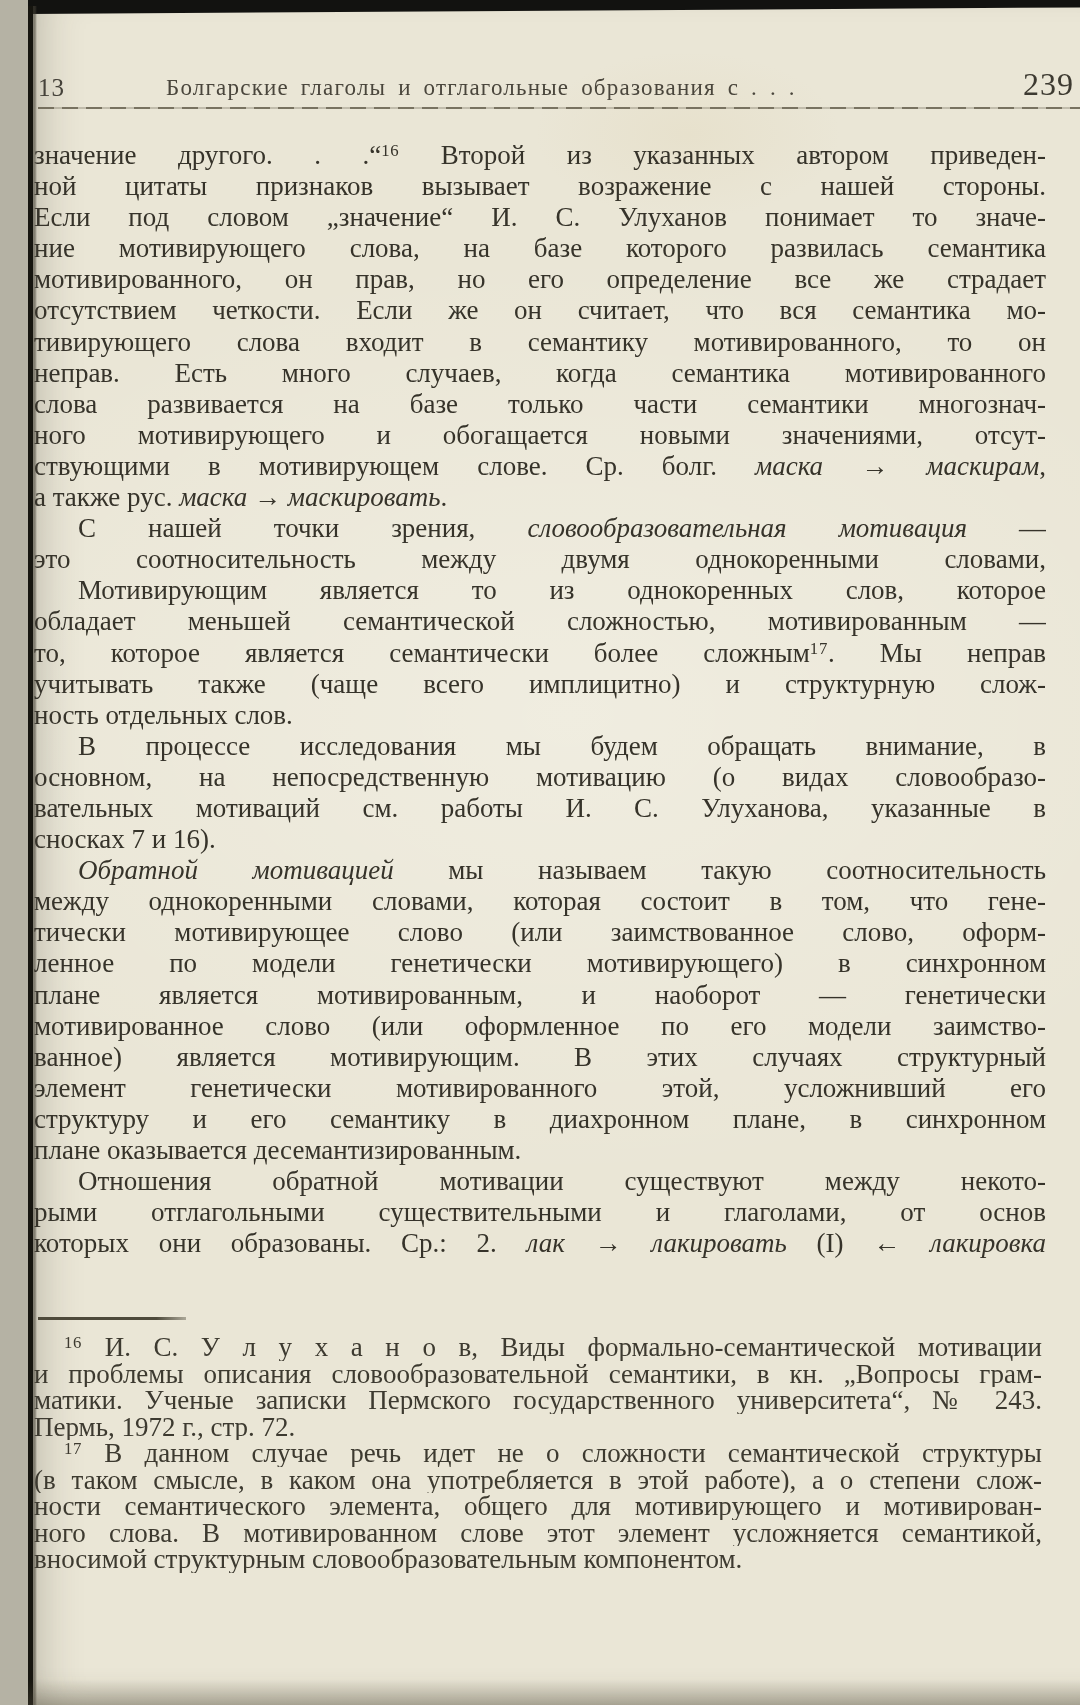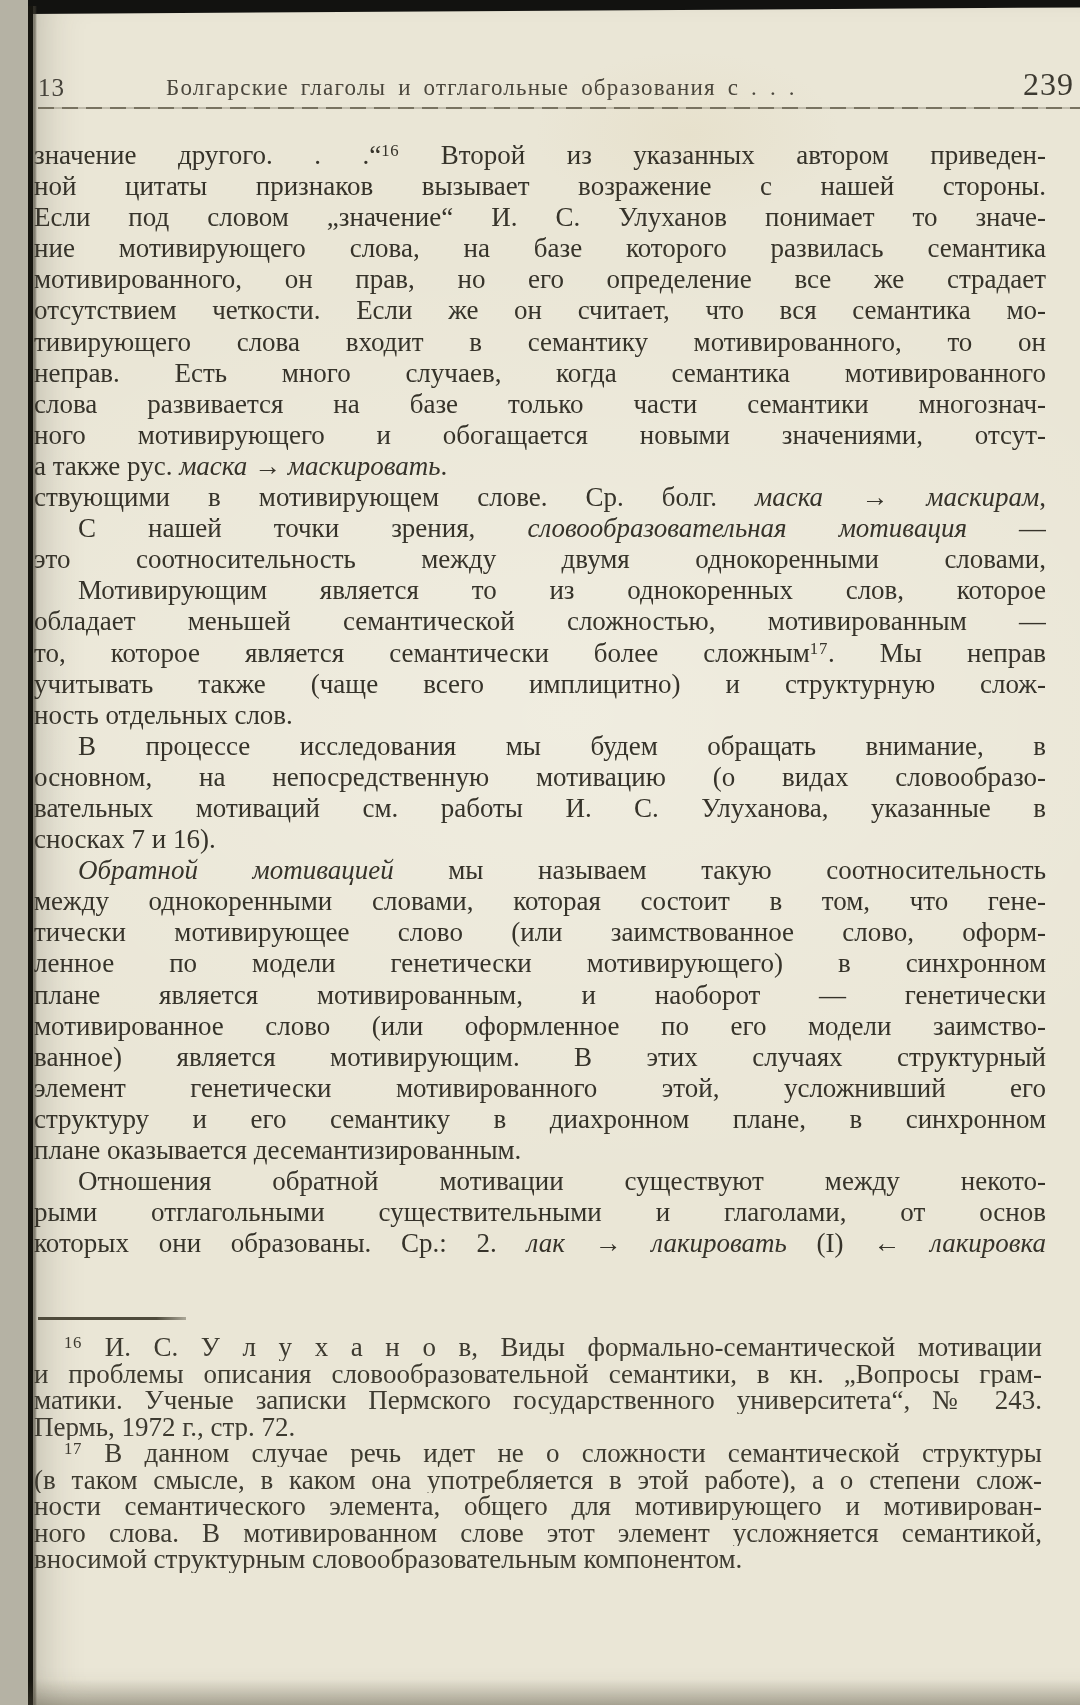--- a/index.html
+++ b/index.html
@@ -107,22 +107,22 @@
       <div class="body-line just"><span>значение другого. . .“</span><span class="sup">16</span><span> Второй из указанных автором приведен-</span></div>
       <div class="body-line just"><span>ной цитаты признаков вызывает возражение с нашей стороны.</span></div>
       <div class="body-line just"><span>Если под словом „значение“ И. С. Улуханов понимает то значе-</span></div>
       <div class="body-line just"><span>ние мотивирующего слова, на базе которого развилась семантика</span></div>
       <div class="body-line just"><span>мотивированного, он прав, но его определение все же страдает</span></div>
       <div class="body-line just"><span>отсутствием четкости. Если же он считает, что вся семантика мо-</span></div>
       <div class="body-line just"><span>тивирующего слова входит в семантику мотивированного, то он</span></div>
       <div class="body-line just"><span>неправ. Есть много случаев, когда семантика мотивированного</span></div>
       <div class="body-line just"><span>слова развивается на базе только части семантики многознач-</span></div>
       <div class="body-line just"><span>ного мотивирующего и обогащается новыми значениями, отсут-</span></div>
+      <div class="body-line just"><span>ствующими в мотивирующем слове. Ср. болг. </span><span class="it">маска</span><span> → </span><span class="it">маскирам</span><span>,</span></div>
       <div class="body-line"><span>а также рус. </span><span class="it">маска</span><span> → </span><span class="it">маскировать</span><span>.</span></div>
-      <div class="body-line just"><span>ствующими в мотивирующем слове. Ср. болг. </span><span class="it">маска</span><span> → </span><span class="it">маскирам</span><span>,</span></div>
       <div class="body-line just ind"><span>С нашей точки зрения, </span><span class="it">словообразовательная мотивация</span><span> —</span></div>
       <div class="body-line just"><span>это соотносительность между двумя однокоренными словами,</span></div>
       <div class="body-line just ind"><span>Мотивирующим является то из однокоренных слов, которое</span></div>
       <div class="body-line just"><span>обладает меньшей семантической сложностью, мотивированным —</span></div>
       <div class="body-line just"><span>то, которое является семантически более сложным</span><span class="sup">17</span><span>. Мы неправ</span></div>
       <div class="body-line just"><span>учитывать также (чаще всего имплицитно) и структурную слож-</span></div>
       <div class="body-line"><span>ность отдельных слов.</span></div>
       <div class="body-line just ind"><span>В процессе исследования мы будем обращать внимание, в</span></div>
       <div class="body-line just"><span>основном, на непосредственную мотивацию (о видах словообразо-</span></div>
       <div class="body-line just"><span>вательных мотиваций см. работы И. С. Улуханова, указанные в</span></div>

